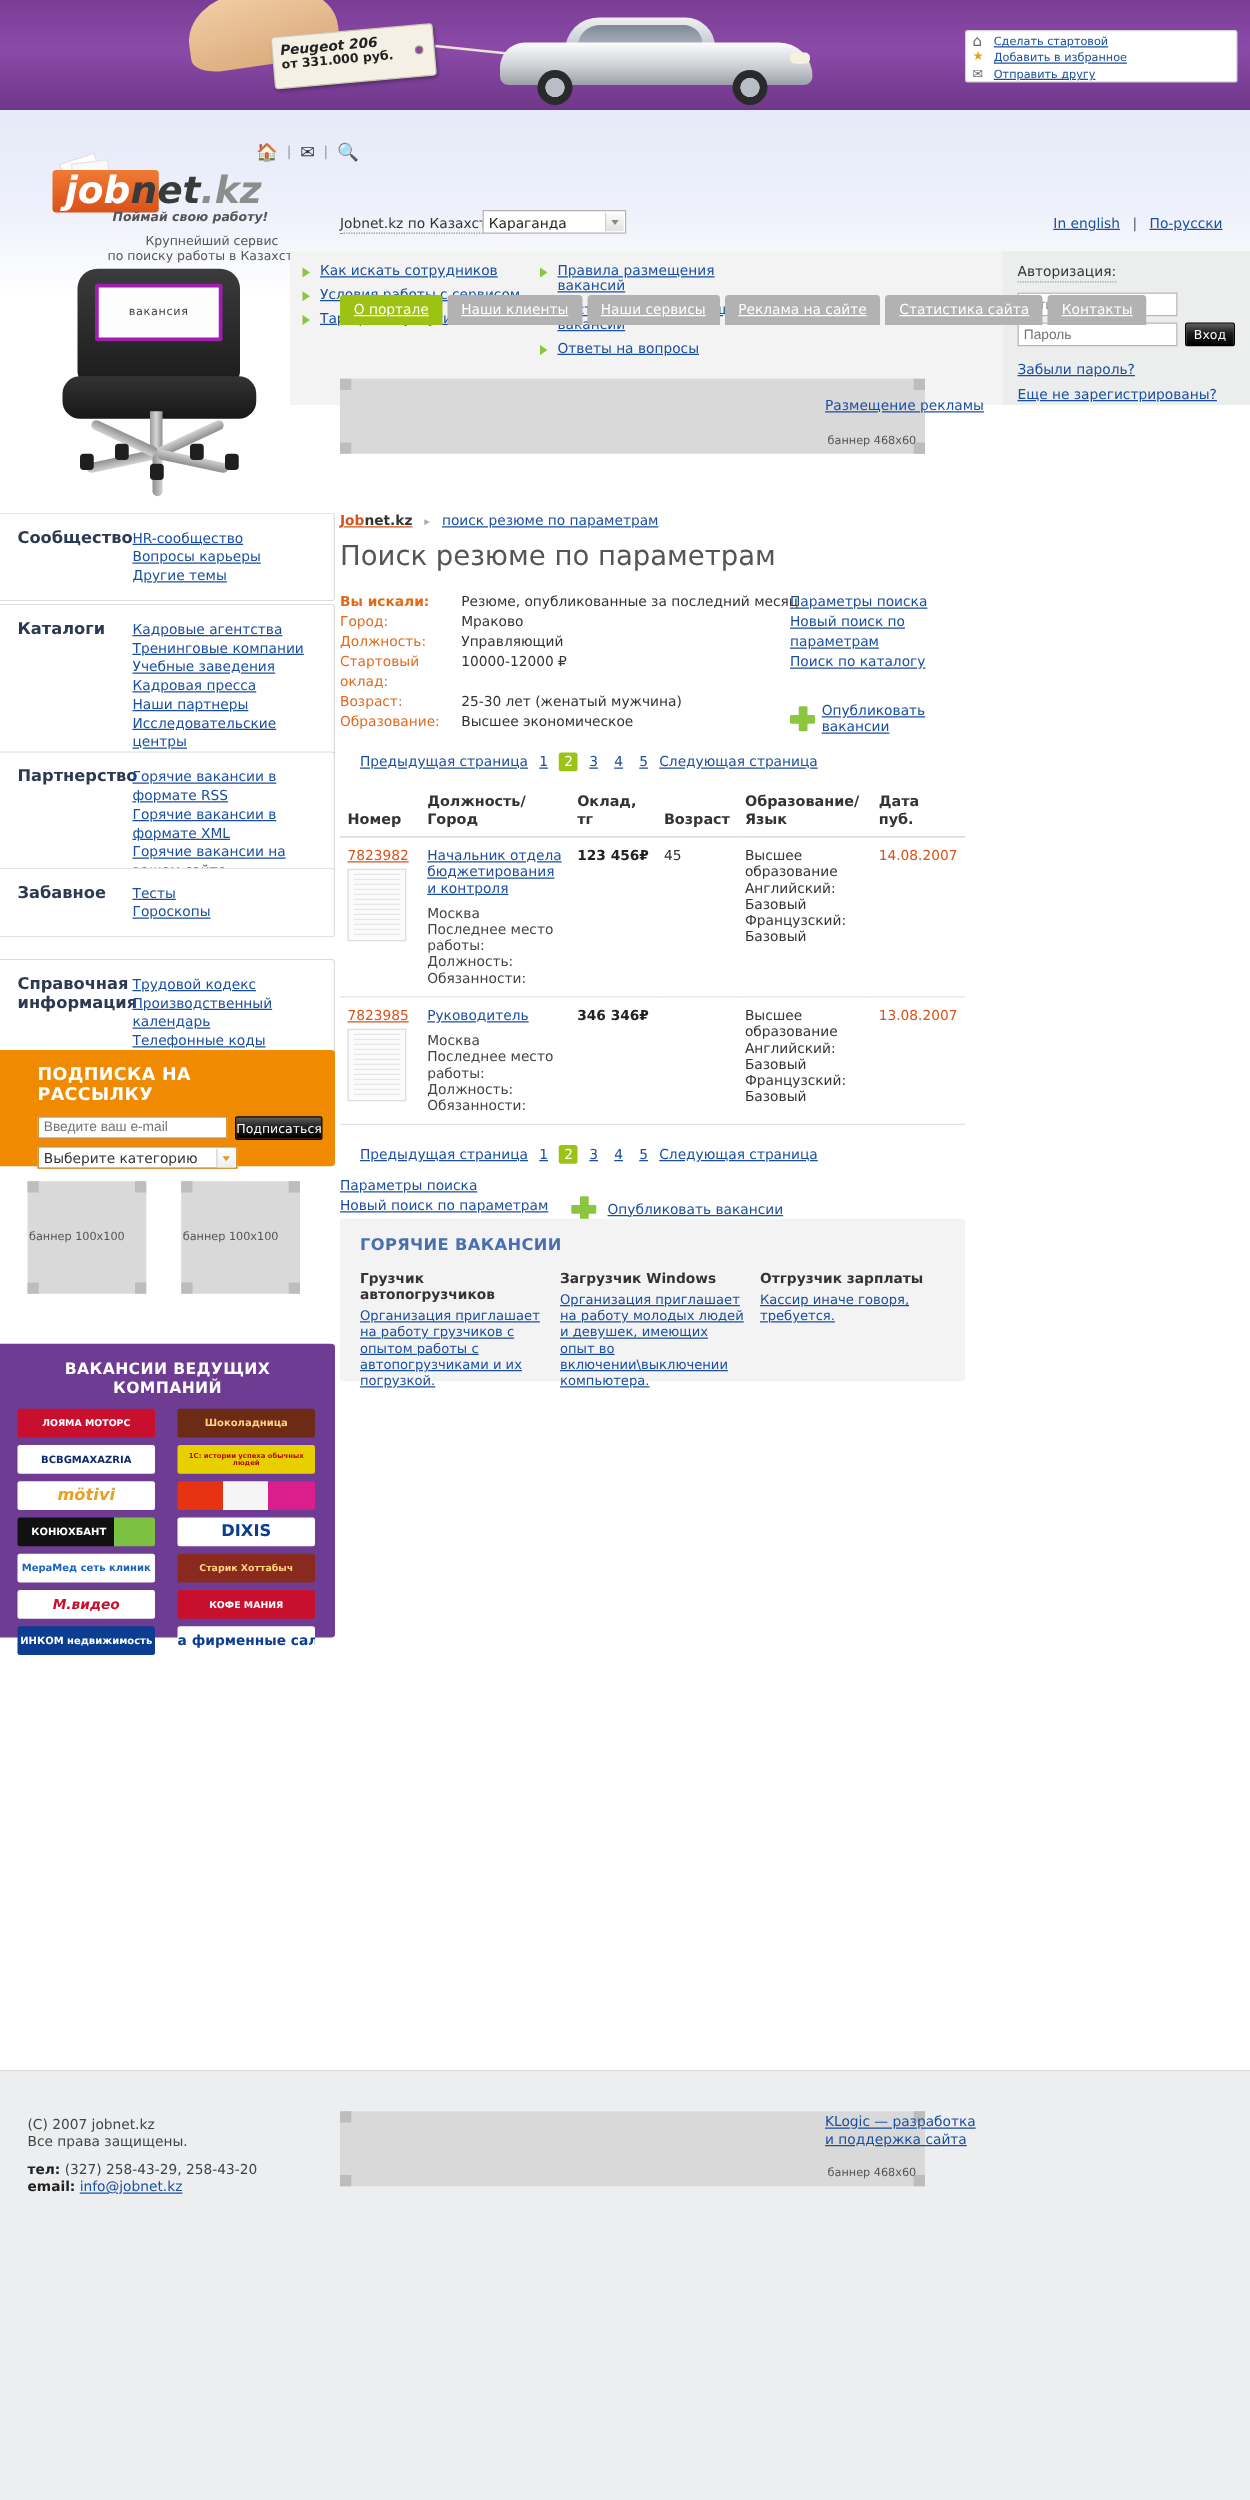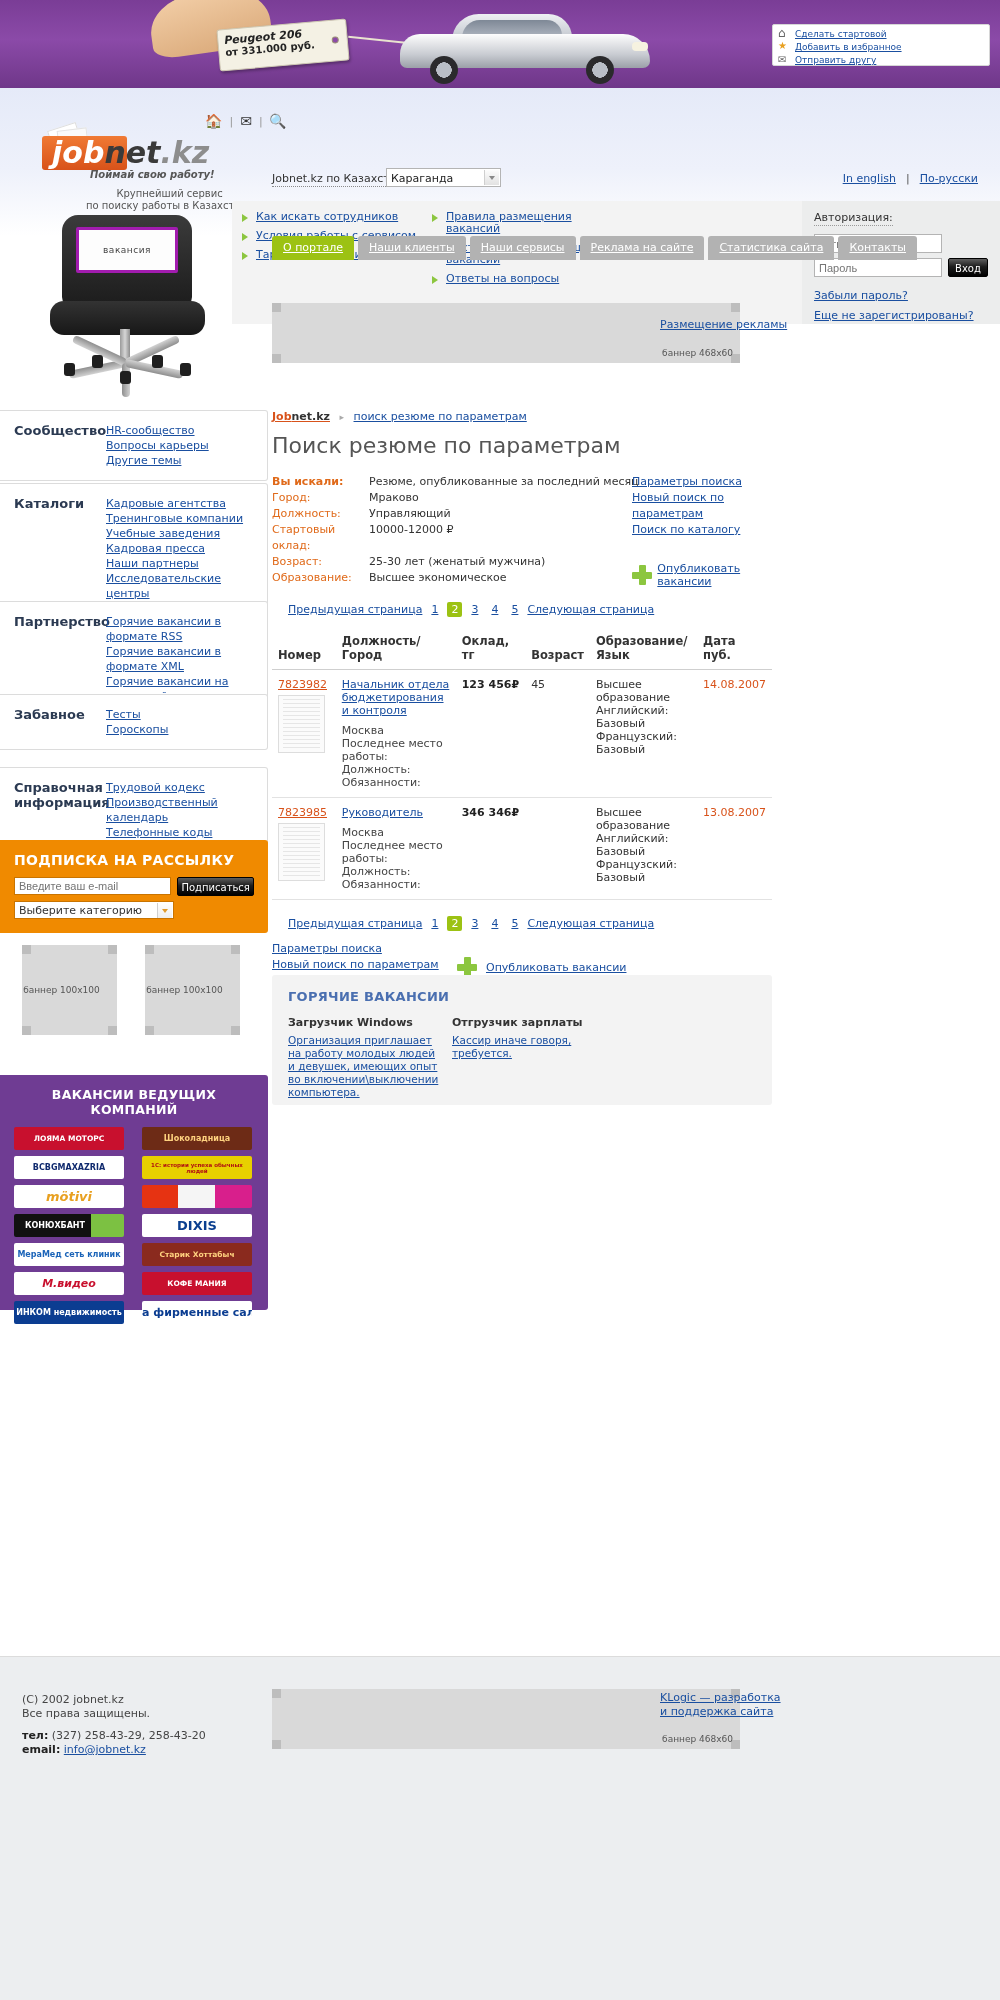--- a/index.html
+++ b/index.html
@@ -196,21 +196,21 @@
     background:#fff; padding:12px 10px 12px 14px;
   }
   .side-title{ float:left; width:85px; font-size:13px; font-weight:bold; color:#2b3a52;
     line-height:15px;}
   .side-links{ margin-left:92px;}
   .side-links a{ display:block; font-size:11px; color:#1a4fa0; line-height:15px;}
   .clr:after{content:"";display:block;clear:both;}
 
   .subscribe{
     position:absolute; left:0; top:1060px; width:268px; height:93px;
-    background:#f08a00; border-radius:0 3px 3px 0; padding:12px 14px;
+    background:#f08a00; border-radius:0 3px 3px 0; padding:12px 30px;
   }
   .sub-title{ color:#fff; font-size:14px; font-weight:bold; letter-spacing:.3px; margin-bottom:9px;}
   .sub-input{ width:160px; height:18px; background:#fff; border:1px solid #c97400;
     font-size:11px; color:#333; padding:2px 4px; line-height:13px;}
   .sub-row{ display:flex; align-items:flex-start; gap:6px; margin-bottom:5px;}
   .sub-sel{ position:relative; width:160px; height:18px; background:#fff; border:1px solid #c97400;
     font-size:11px; color:#333; padding:2px 18px 2px 4px; line-height:13px;}
   .sub-sel .region-arrow{ background:linear-gradient(180deg,#fff,#eee);}
   .sub-sel .region-arrow:after{ border-top-color:#e09b2d;}
   .btn-sub{ width:78px;}
@@ -734,33 +734,37 @@
       <span class="plus-ico"></span>
       <a style="font-size:11px">Опубликовать вакансии</a>
     </div>
   </div>
 </div>
 
 <div class="hot">
   <div class="hot-title">ГОРЯЧИЕ ВАКАНСИИ</div>
   <div class="hot-cols">
     <div class="hot-col">
+      <div class="hot-h">Грузчик автопогрузчиков</div>
+      <a>Организация приглашает на работу грузчиков с опытом работы с автопогрузчиками и их погрузкой.</a>
+    </div>
+    <div class="hot-col">
       <div class="hot-h">Загрузчик Windows</div>
       <a>Организация приглашает на работу молодых людей и девушек, имеющих опыт во включении\выключении компьютера.</a>
     </div>
     <div class="hot-col">
       <div class="hot-h">Отгрузчик зарплаты</div>
       <a>Кассир иначе говоря, требуется.</a>
     </div>
   </div>
 </div>
 
 <div class="footer">
   <div class="foot-left">
-    <div>(С) 2002 jobnet.kz</div>
+    <div>(С) 2007 jobnet.kz</div>
     <div>Все права защищены.</div>
     <div style="margin-top:8px"><b>тел:</b> <span>(327) 258-43-29, 258-43-20</span></div>
     <div><b>email:</b> <a>info@jobnet.kz</a></div>
   </div>
   <div class="foot-banner">
     <span class="corner c-tl"></span>
       <span class="corner c-tr"></span>
     <span class="corner c-bl"></span>
       <span class="corner c-br"></span>
     <span class="lbl" style="position:absolute;right:7px;bottom:5px;font-size:9px;color:#555">баннер 468х60</span>

